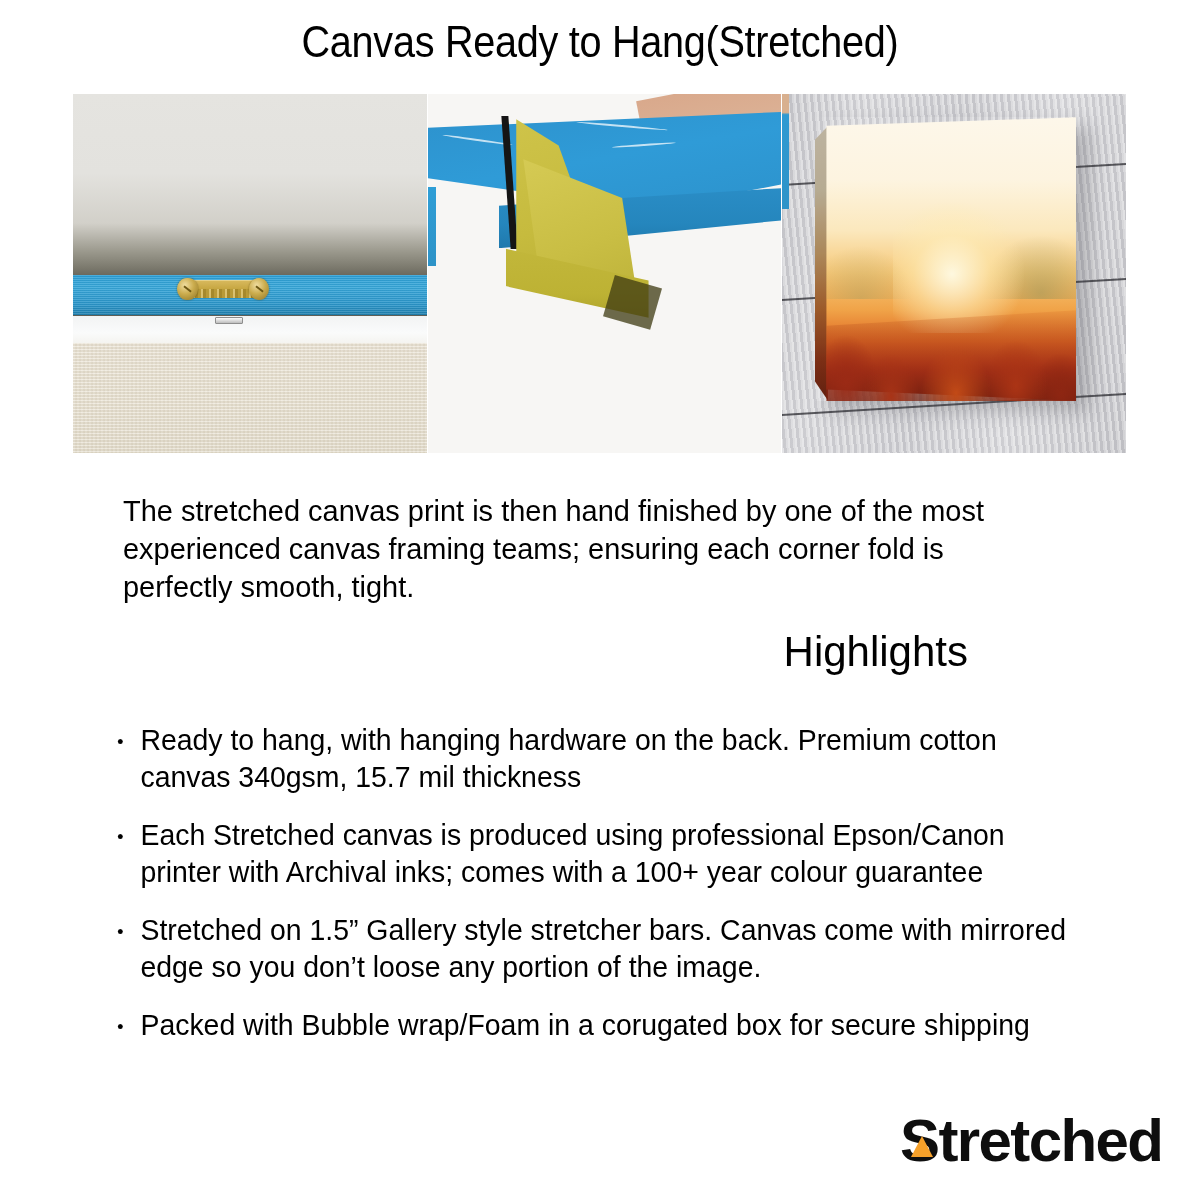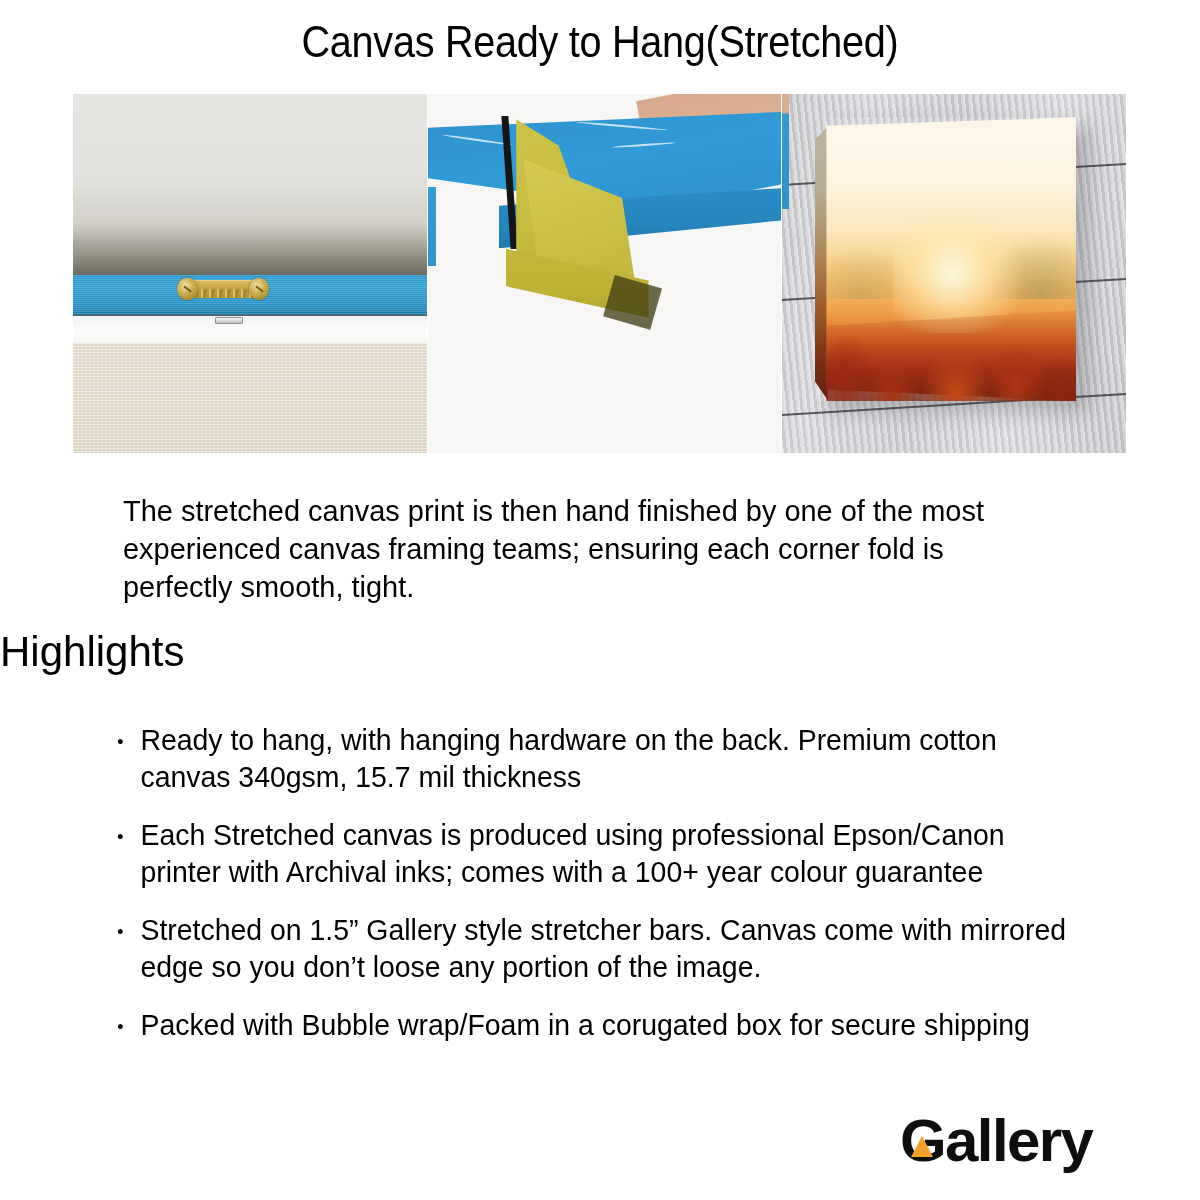--- a/index.html
+++ b/index.html
@@ -325,21 +325,21 @@
     transform-origin: 0 0;
     font-weight: 400;
   }
 
   
   .highlights-heading {
     position: absolute;
     left: 0;
     top: 627px;
     width: 968px;
-    text-align: left;
+    text-align: right;
     font-size: 42px;
     line-height: 50px;
     font-weight: 400;
   }
 
   
   .bullets {
     position: absolute;
     left: 112px;
     top: 722px;
@@ -465,15 +465,15 @@
     <span class="dot"></span>
     <span>Stretched on 1.5” Gallery style stretcher bars. Canvas come with mirrored edge so you don’t loose any portion of the image.</span>
   </div>
   <div class="bullet">
     <span class="dot"></span>
     <span>Packed with Bubble wrap/Foam in a corugated box for secure shipping</span>
   </div>
 </div>
 
 <div class="logo">
-  <div class="logo-wordmark" style="color: rgb(14, 14, 14);">Gallery</div>
+  <div class="logo-wordmark" style="color: rgb(14, 14, 14);">Stretched</div>
   <span class="logo-tri" style="border-bottom-color: rgb(245, 160, 42);"></span>
 </div>
 
 </body></html>

